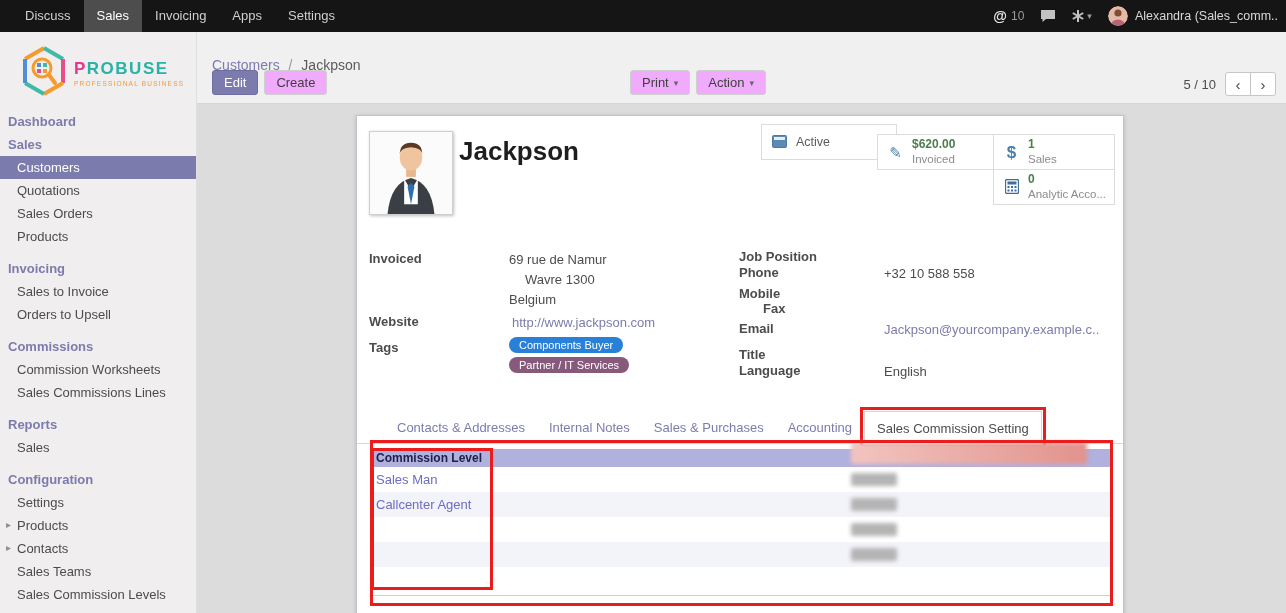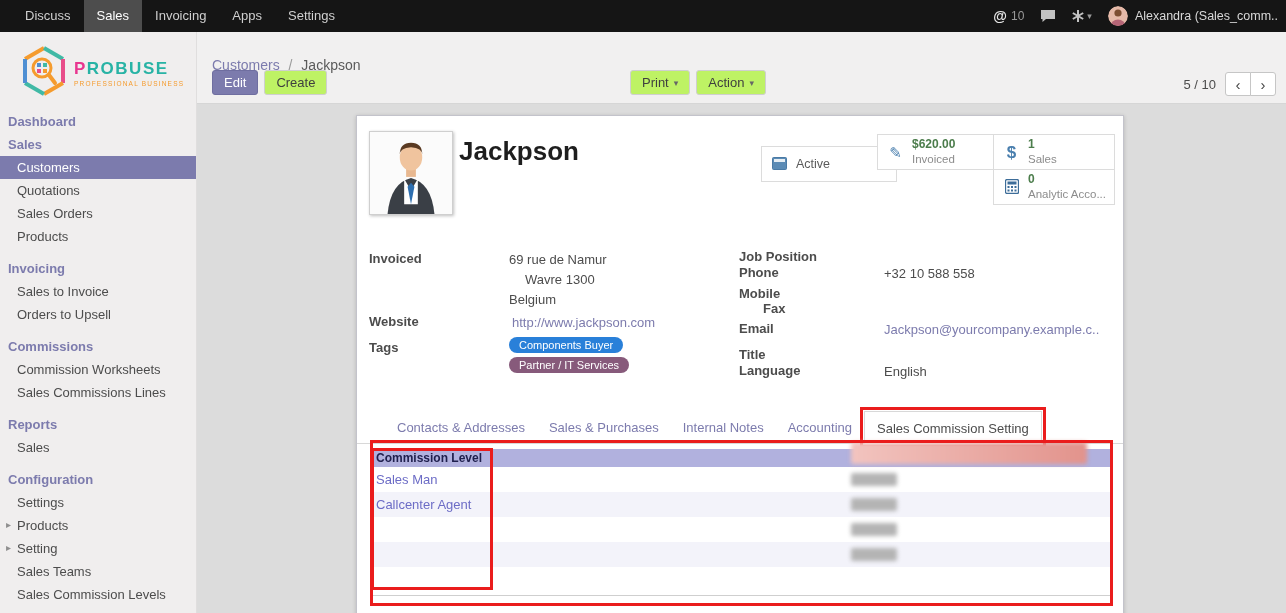--- a/index.html
+++ b/index.html
@@ -34,21 +34,21 @@
   .nav-item.active { background:#7c7bad; color:#fff; }
   .nav-item .tri { position:absolute; left:6px; top:5px; color:#8f8f8f; font-size:10px; }
 
   
   .main { position:absolute; left:197px; top:32px; right:0; bottom:0; background:#dcdcdc; }
   .control-panel { position:relative; height:72px; background:#f1f0f0; border-bottom:1px solid #d6d6d6; }
   .breadcrumb { position:absolute; left:15px; top:25px; font-size:14px; }
   .bc-link { color:#7c7bad; cursor:pointer; }
   .bc-sep { color:#9a9a9a; margin:0 5px; }
   .bc-cur { color:#5a5a5a; }
-  .btn { display:inline-flex; align-items:center; gap:5px; font-size:13px; font-family:inherit; padding:4px 11px; border:1px solid #cfcfcf; background:#bef264; color:#3f3f3f; border-radius:3px; cursor:pointer; }
+  .btn { display:inline-flex; align-items:center; gap:5px; font-size:13px; font-family:inherit; padding:4px 11px; border:1px solid #cfcfcf; background:#f0abfc; color:#3f3f3f; border-radius:3px; cursor:pointer; }
   .btn.primary { background:#7c7bad; border-color:#6f6ea0; color:#fff; }
   .btn .caret { font-size:9px; color:#666; }
   .cp-left-btns { position:absolute; left:15px; top:38px; display:flex; gap:6px; }
   .cp-mid-btns { position:absolute; left:433px; top:38px; display:flex; gap:6px; }
   .pager { position:absolute; right:10px; top:40px; display:flex; align-items:center; }
   .pager-val { font-size:13px; color:#4c4c4c; margin-right:9px; }
   .pgbtn { width:26px; height:24px; background:#fff; border:1px solid #c6c6c6; color:#444; font-size:15px; line-height:1; cursor:pointer; font-family:inherit; }
   .pgbtn.first { border-radius:3px 0 0 3px; }
   .pgbtn.last { border-radius:0 3px 3px 0; margin-left:-1px; }
 
@@ -185,21 +185,21 @@
     <div class="nav-item">Sales</div>
 
     <div class="nav-header mt">Configuration</div>
     <div class="nav-item">Settings</div>
     <div class="nav-item">
       <span class="tri">▸</span>
       <span>Products</span>
     </div>
     <div class="nav-item">
       <span class="tri">▸</span>
-      <span>Setting</span>
+      <span>Contacts</span>
     </div>
     <div class="nav-item">Sales Teams</div>
     <div class="nav-item">Sales Commission Levels</div>
   </nav>
 
   <div class="main">
     <div class="control-panel">
       <div class="breadcrumb">
         <span class="bc-link">Customers</span>
         <span class="bc-sep">/</span>
@@ -235,21 +235,21 @@
             <path d="M18 84 Q21 52 42 47 Q63 52 66 84 Z" fill="#3a3f46"></path>
             <path d="M35 48 L42 60 L49 48 L49 74 L35 74 Z" fill="#ffffff"></path>
             <path d="M42 52 L45.5 56 L42 74 L38.5 56 Z" fill="#2e6fb0"></path>
             <rect x="37" y="36" width="10" height="10" fill="#e8b890"></rect>
             <ellipse cx="42" cy="26" rx="11.5" ry="13.5" fill="#f0c49e"></ellipse>
             <path d="M30.5 23 Q30.5 11 42 11 Q53.5 11 53.5 23 Q53.5 16.5 42 15.5 Q30.5 16.5 30.5 23" fill="#5a3a22"></path>
           </svg>
         </div>
         <div class="sheet-title">Jackpson</div>
 
-        <div class="stat" style="left:404px; top:30px; width:136px; height:36px;text-align:center;">
+        <div class="stat" style="left:404px; top:8px; width:136px; height:36px;text-align:center;">
           <span class="stat-ic">
             <svg width="15" height="13" viewBox="0 0 15 13">
                 <rect x="0.5" y="0.5" width="14" height="12" rx="1" fill="#5b8bb5" stroke="#4a7aa5"></rect>
                 <rect x="2" y="2" width="11" height="3" fill="#fff" opacity="0.85"></rect>
               </svg>
           </span>
           <span class="stat-one">Active</span>
         </div>
         <div class="stat" style="left:520px; top:18px; width:117px; height:36px;">
           <span class="stat-ic">✎</span>
@@ -302,22 +302,22 @@
         <span class="fl flb" style="left:382px; top:170px;">Mobile</span>
         <span class="fl flb" style="left:382px; top:185px;padding-left:24px;">Fax</span>
         <span class="fl flb" style="left:382px; top:205px;">Email</span>
         <span class="fl link" style="left:527px; top:206px;">Jackpson@yourcompany.example.c..</span>
         <span class="fl flb" style="left:382px; top:231px;">Title</span>
         <span class="fl flb" style="left:382px; top:247px;">Language</span>
         <span class="fl" style="left:527px; top:248px;">English</span>
 
         <div class="tabs">
           <span class="tab">Contacts &amp; Addresses</span>
+          <span class="tab">Internal Notes</span>
           <span class="tab">Sales &amp; Purchases</span>
-          <span class="tab">Internal Notes</span>
           <span class="tab">Accounting</span>
           <span class="tab active">Sales Commission Setting</span>
         </div>
 
         <div class="ctable">
           <div class="thead">
             <div class="th">Commission Level</div>
             <div class="th-rest"></div>
           </div>
           <div class="trow even">

